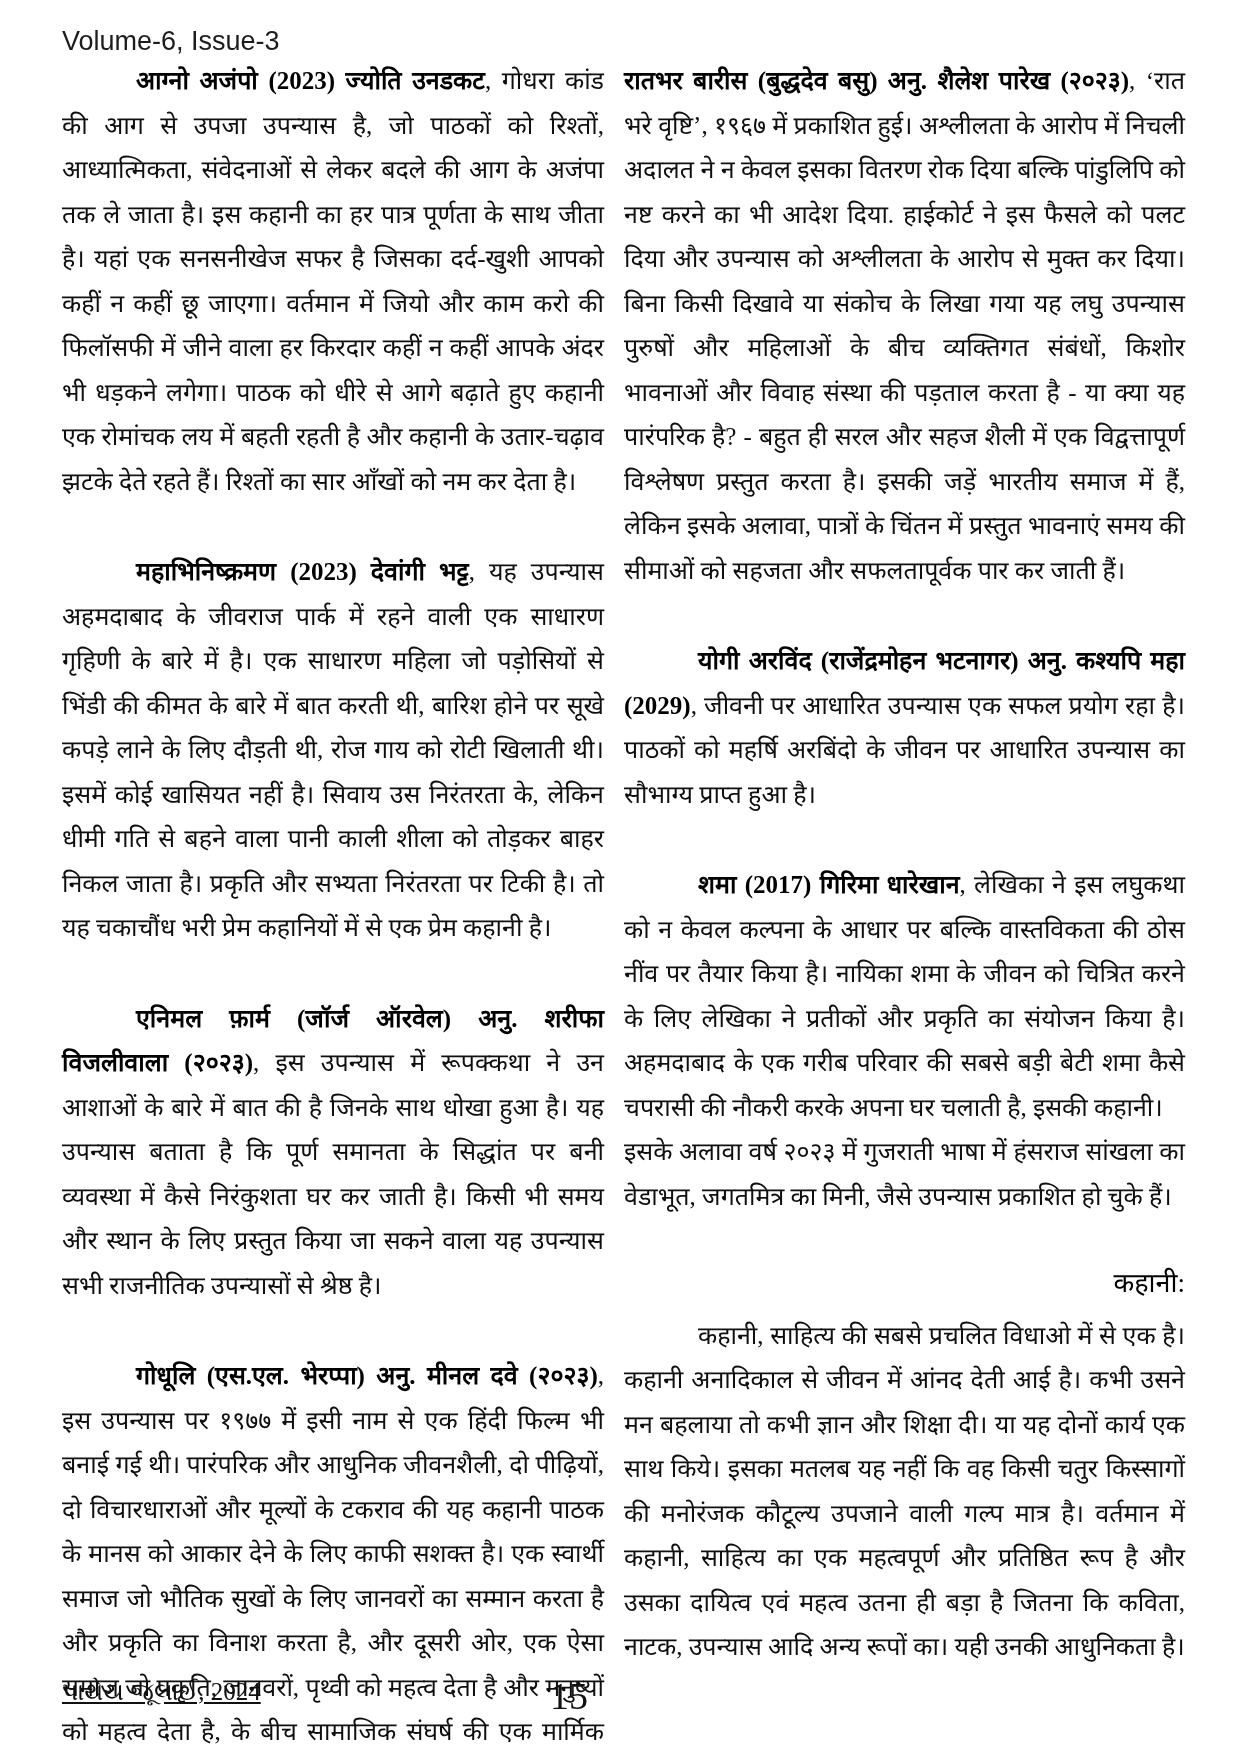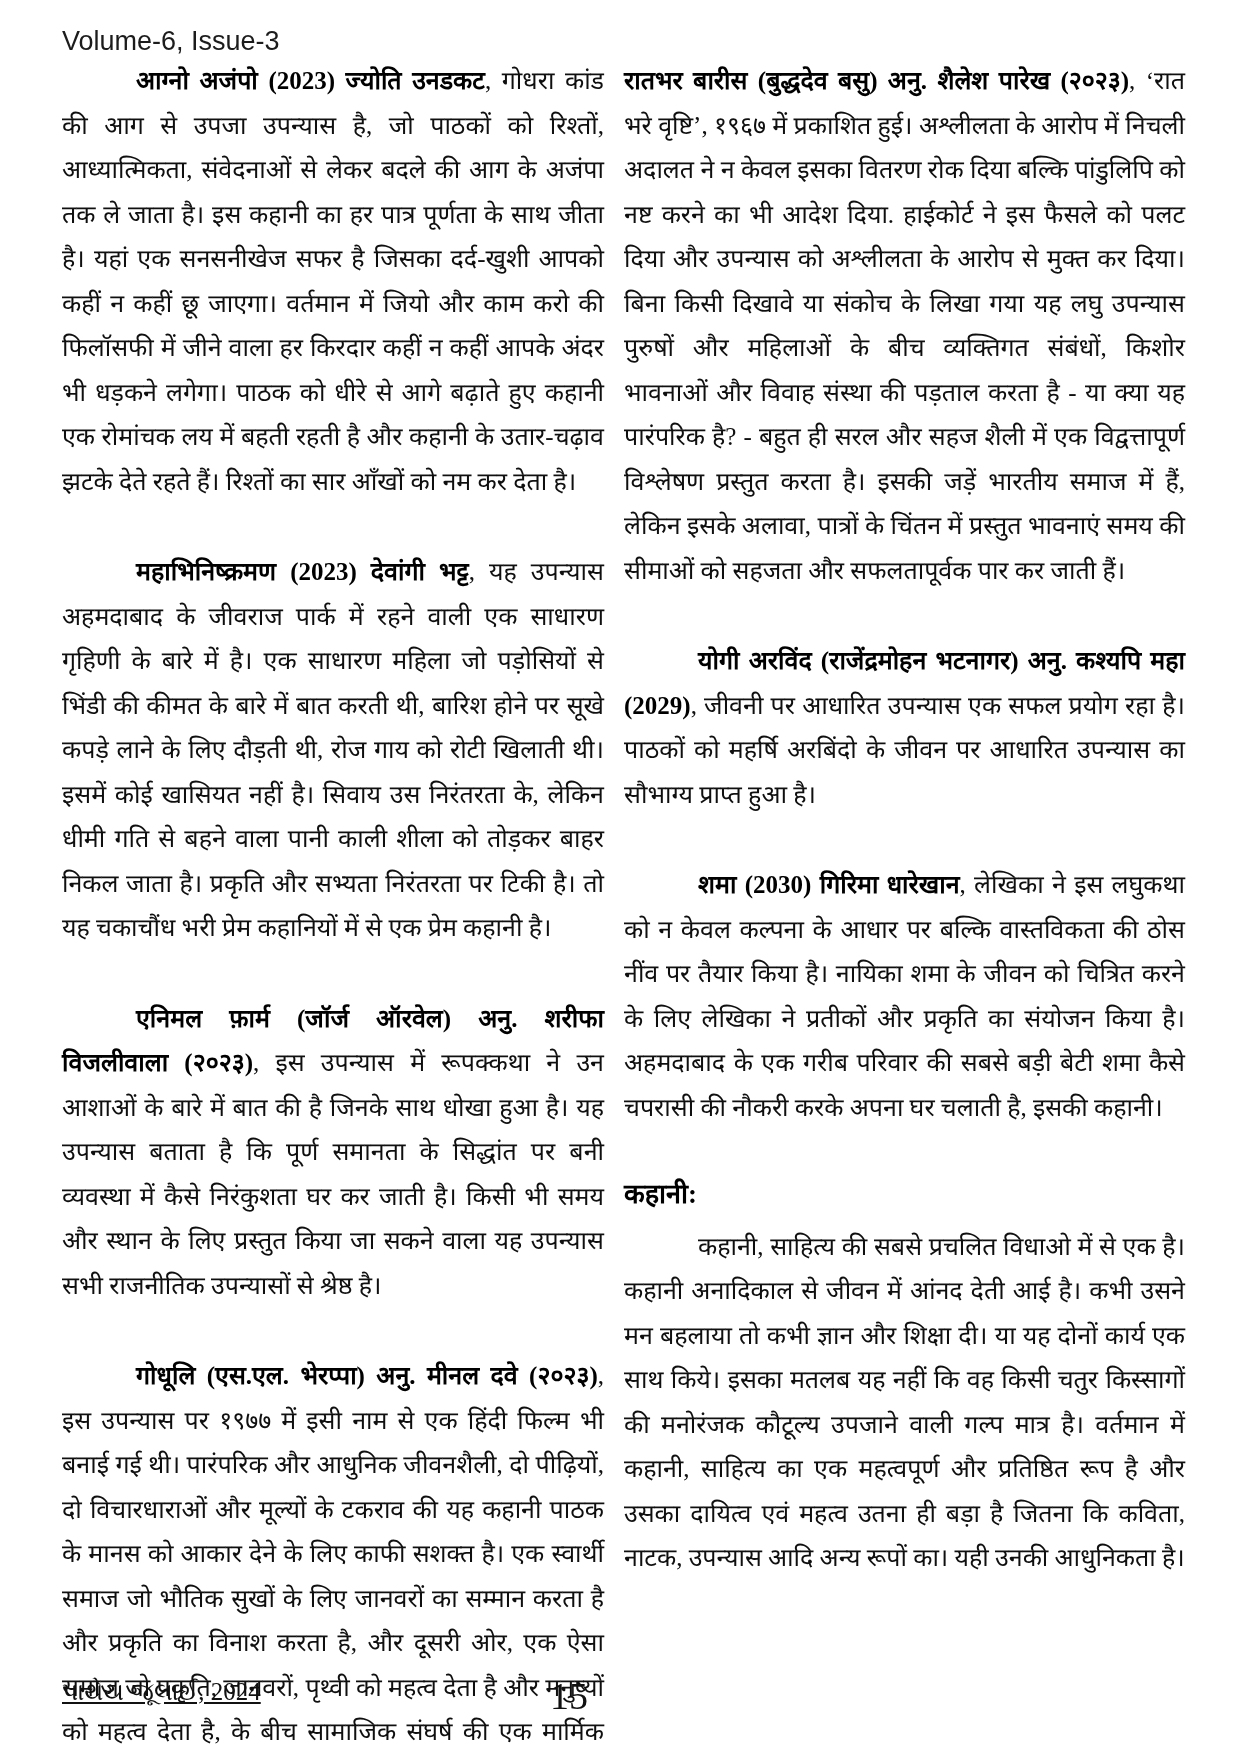--- a/index.html
+++ b/index.html
@@ -44,23 +44,24 @@
   }
   .para.indent { text-indent: 74px; }
   .para.tight  { margin-bottom: 0; }
   .para .lead {
     font-weight: 700;
     color: #000000;
   }
   .section-heading {
     margin: 44px 0 10px 0;
     font-size: 27px;
-    font-weight: 700;
+    font-weight: 400;
     color: #000000;
     line-height: 1.5;
+    text-align: right;
   }
   .footer {
     position: absolute;
     left: 0;
     top: 1678px;
     width: 100%;
     height: 50px;
     font-size: 25px;
     color: #111111;
   }
@@ -96,22 +97,23 @@
       <p class="para indent"><span class="lead">एनिमल फ़ार्म (जॉर्ज ऑरवेल) अनु. शरीफा विजलीवाला (२०२३)</span><span>, इस उपन्यास में रूपक्कथा ने उन आशाओं के बारे में बात की है जिनके साथ धोखा हुआ है। यह उपन्यास बताता है कि पूर्ण समानता के सिद्धांत पर बनी व्यवस्था में कैसे निरंकुशता घर कर जाती है। किसी भी समय और स्थान के लिए प्रस्तुत किया जा सकने वाला यह उपन्यास सभी राजनीतिक उपन्यासों से श्रेष्ठ है।</span></p>
 
       <p class="para indent tight"><span class="lead">गोधूलि (एस.एल. भेरप्पा) अनु. मीनल दवे (२०२३)</span><span>, इस उपन्यास पर १९७७ में इसी नाम से एक हिंदी फिल्म भी बनाई गई थी। पारंपरिक और आधुनिक जीवनशैली, दो पीढ़ियों, दो विचारधाराओं और मूल्यों के टकराव की यह कहानी पाठक के मानस को आकार देने के लिए काफी सशक्त है। एक स्वार्थी समाज जो भौतिक सुखों के लिए जानवरों का सम्मान करता है और प्रकृति का विनाश करता है, और दूसरी ओर, एक ऐसा समाज जो प्रकृति, जानवरों, पृथ्वी को महत्व देता है और मनुष्यों को महत्व देता है, के बीच सामाजिक संघर्ष की एक मार्मिक कहानी है।</span></p>
     </div>
 
     <div class="col right">
       <p class="para"><span class="lead">रातभर बारीस (बुद्धदेव बसु) अनु. शैलेश पारेख (२०२३)</span><span>, ‘रात भरे वृष्टि’, १९६७ में प्रकाशित हुई। अश्लीलता के आरोप में निचली अदालत ने न केवल इसका वितरण रोक दिया बल्कि पांडुलिपि को नष्ट करने का भी आदेश दिया. हाईकोर्ट ने इस फैसले को पलट दिया और उपन्यास को अश्लीलता के आरोप से मुक्त कर दिया। बिना किसी दिखावे या संकोच के लिखा गया यह लघु उपन्यास पुरुषों और महिलाओं के बीच व्यक्तिगत संबंधों, किशोर भावनाओं और विवाह संस्था की पड़ताल करता है - या क्या यह पारंपरिक है? - बहुत ही सरल और सहज शैली में एक विद्वत्तापूर्ण विश्लेषण प्रस्तुत करता है। इसकी जड़ें भारतीय समाज में हैं, लेकिन इसके अलावा, पात्रों के चिंतन में प्रस्तुत भावनाएं समय की सीमाओं को सहजता और सफलतापूर्वक पार कर जाती हैं।</span></p>
 
       <p class="para indent"><span class="lead">योगी अरविंद (राजेंद्रमोहन भटनागर) अनु. कश्यपि महा (2029)</span><span>, जीवनी पर आधारित उपन्यास एक सफल प्रयोग रहा है। पाठकों को महर्षि अरबिंदो के जीवन पर आधारित उपन्यास का सौभाग्य प्राप्त हुआ है।</span></p>
 
-      <p class="para indent tight"><span class="lead">शमा (2030) गिरिमा धारेखान</span><span>, लेखिका ने इस लघुकथा को न केवल कल्पना के आधार पर बल्कि वास्तविकता की ठोस नींव पर तैयार किया है। नायिका शमा के जीवन को चित्रित करने के लिए लेखिका ने प्रतीकों और प्रकृति का संयोजन किया है। अहमदाबाद के एक गरीब परिवार की सबसे बड़ी बेटी शमा कैसे चपरासी की नौकरी करके अपना घर चलाती है, इसकी कहानी।</span></p>
+      <p class="para indent tight"><span class="lead">शमा (2017) गिरिमा धारेखान</span><span>, लेखिका ने इस लघुकथा को न केवल कल्पना के आधार पर बल्कि वास्तविकता की ठोस नींव पर तैयार किया है। नायिका शमा के जीवन को चित्रित करने के लिए लेखिका ने प्रतीकों और प्रकृति का संयोजन किया है। अहमदाबाद के एक गरीब परिवार की सबसे बड़ी बेटी शमा कैसे चपरासी की नौकरी करके अपना घर चलाती है, इसकी कहानी।</span></p>
 
+      <p class="para tight">इसके अलावा वर्ष २०२३ में गुजराती भाषा में हंसराज सांखला का वेडाभूत, जगतमित्र का मिनी,  जैसे उपन्यास प्रकाशित हो चुके हैं।</p>
 
       <h3 class="section-heading">कहानी:</h3>
 
       <p class="para indent tight">कहानी, साहित्य की सबसे प्रचलित विधाओ में से एक है। कहानी अनादिकाल से जीवन में आंनद देती आई है। कभी उसने मन बहलाया तो कभी ज्ञान और शिक्षा दी। या यह दोनों कार्य एक साथ किये। इसका मतलब यह नहीं कि वह किसी चतुर किस्सागों की मनोरंजक कौटूल्य उपजाने वाली गल्प मात्र है। वर्तमान में कहानी, साहित्य का एक महत्वपूर्ण और प्रतिष्ठित रूप है और उसका दायित्व एवं महत्व उतना ही बड़ा है जितना कि कविता, नाटक, उपन्यास आदि अन्य रूपों का। यही उनकी आधुनिकता है।</p>
     </div>
 
   </div>
 
   <div class="footer">
     <span class="journal">પાથેય જૂલાઈ, 2024</span>

